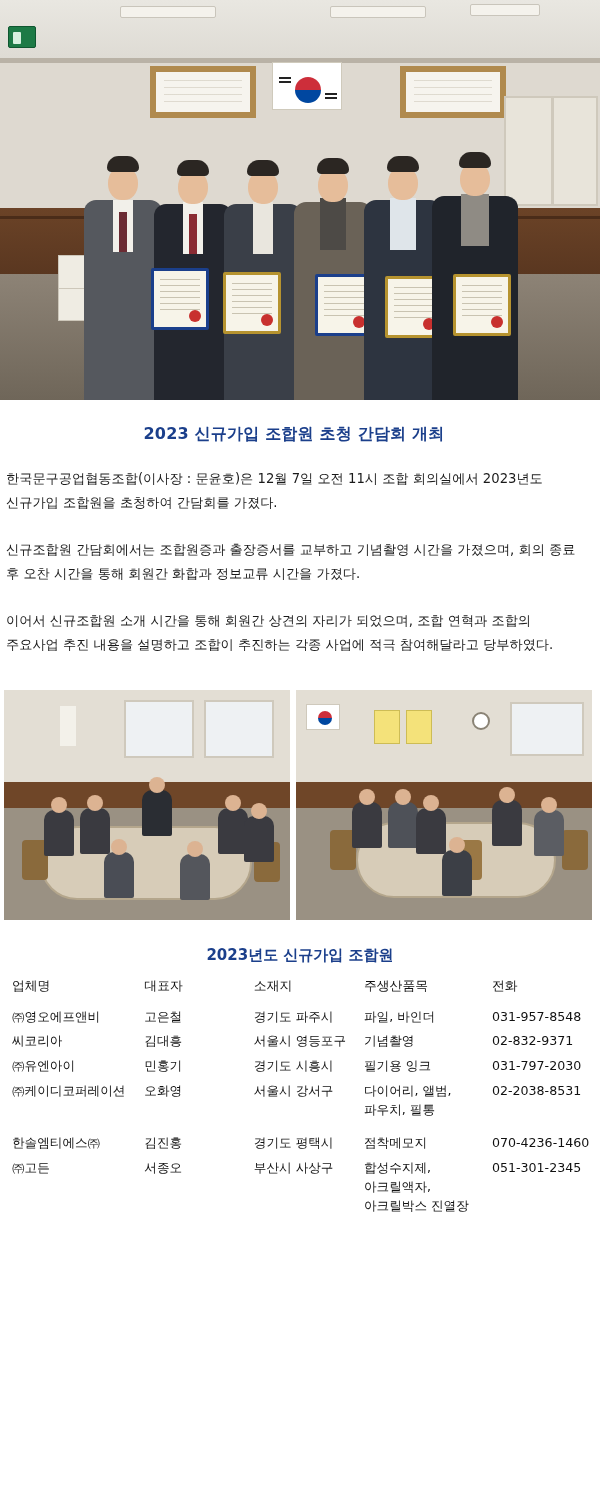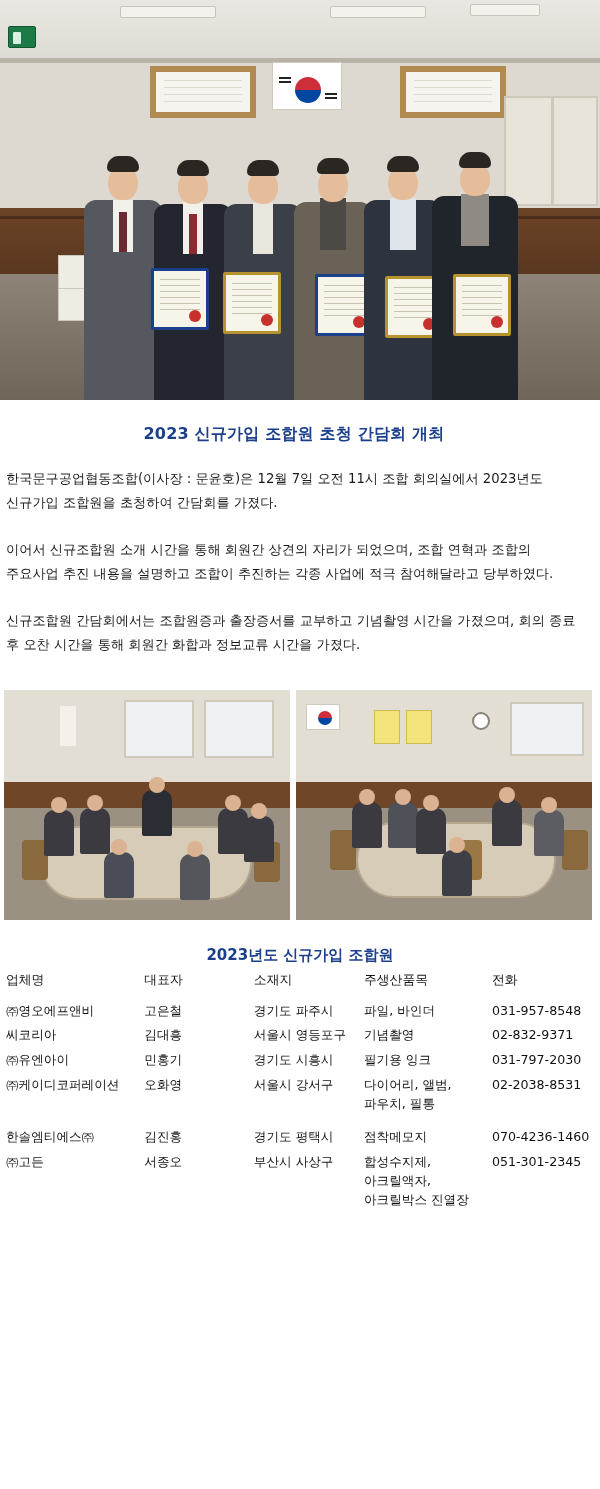--- a/index.html
+++ b/index.html
@@ -217,41 +217,41 @@
   .meeting .poster {
     position: absolute; width: 26px; height: 34px; background: #f4e27a; border: 1px solid #cdbc55;
   }
 
   
   .table-title {
     text-align: center;
     color: #1b3f8b;
     font-size: 15px;
     font-weight: bold;
-    margin: 16px 0 5px 0;
+    margin: 16px 0 11px 0;
   }
   table.members {
     width: 100%;
     border-collapse: collapse;
     font-size: 12.6px;
     color: #111;
   }
   table.members th {
     font-weight: normal;
     padding: 2px 2px 10px 2px;
     text-align: left;
     white-space: nowrap;
   }
   table.members td {
     padding: 3px 2px;
     vertical-align: top;
     line-height: 1.5;
     white-space: pre-line;
   }
-  table.members th.c-name,  table.members td.c-name  { width: 140px; padding-left: 6px; }
+  table.members th.c-name,  table.members td.c-name  { width: 140px; padding-left: 12px; }
   table.members th.c-ceo,   table.members td.c-ceo   { width: 88px; }
   table.members th.c-loc,   table.members td.c-loc   { width: 128px; }
   table.members th.c-prod,  table.members td.c-prod  { width: 118px; }
   table.members th.c-tel,   table.members td.c-tel   { width: 116px; }
   table.members th.c-ceo, table.members th.c-loc, table.members th.c-prod, table.members th.c-tel { text-align: left; }
   table.members thead th { font-size: 12.8px; }
   table.members th.c-loc  { padding-left: 22px; }
   table.members td.c-loc  { padding-left: 22px; }
   table.members th.c-tel  { padding-left: 10px; }
   table.members td.c-tel  { padding-left: 10px; }
@@ -358,22 +358,22 @@
       <div class="cert gold" style="left:28px; bottom:64px;">
         <div class="lines"></div>
         <div class="seal"></div>
       </div>
     </div>
   </div>
 
   <div class="article">
     <h1 class="headline">2023 신규가입 조합원 초청 간담회 개최</h1>
     <p class="para">한국문구공업협동조합(이사장 : 문윤호)은 12월 7일 오전 11시 조합 회의실에서 2023년도 신규가입 조합원을 초청하여 간담회를 가졌다.</p>
+    <p class="para">신규조합원 간담회에서는 조합원증과 출장증서를 교부하고 기념촬영 시간을 가졌으며, 회의 종료 후 오찬 시간을 통해 회원간 화합과 정보교류 시간을 가졌다.</p>
     <p class="para">이어서 신규조합원 소개 시간을 통해 회원간 상견의 자리가 되었으며, 조합 연혁과 조합의 주요사업 추진 내용을 설명하고 조합이 추진하는 각종 사업에 적극 참여해달라고 당부하였다.</p>
-    <p class="para">신규조합원 간담회에서는 조합원증과 출장증서를 교부하고 기념촬영 시간을 가졌으며, 회의 종료 후 오찬 시간을 통해 회원간 화합과 정보교류 시간을 가졌다.</p>
   </div>
 
   <div class="photo-row">
 
     <div class="meeting left">
       <div class="mceil"></div>
       <div class="mwall"></div>
       <div class="mwin" style="left:120px;"></div>
       <div class="mwin" style="left:200px;"></div>
       <div class="flagpole"></div>

